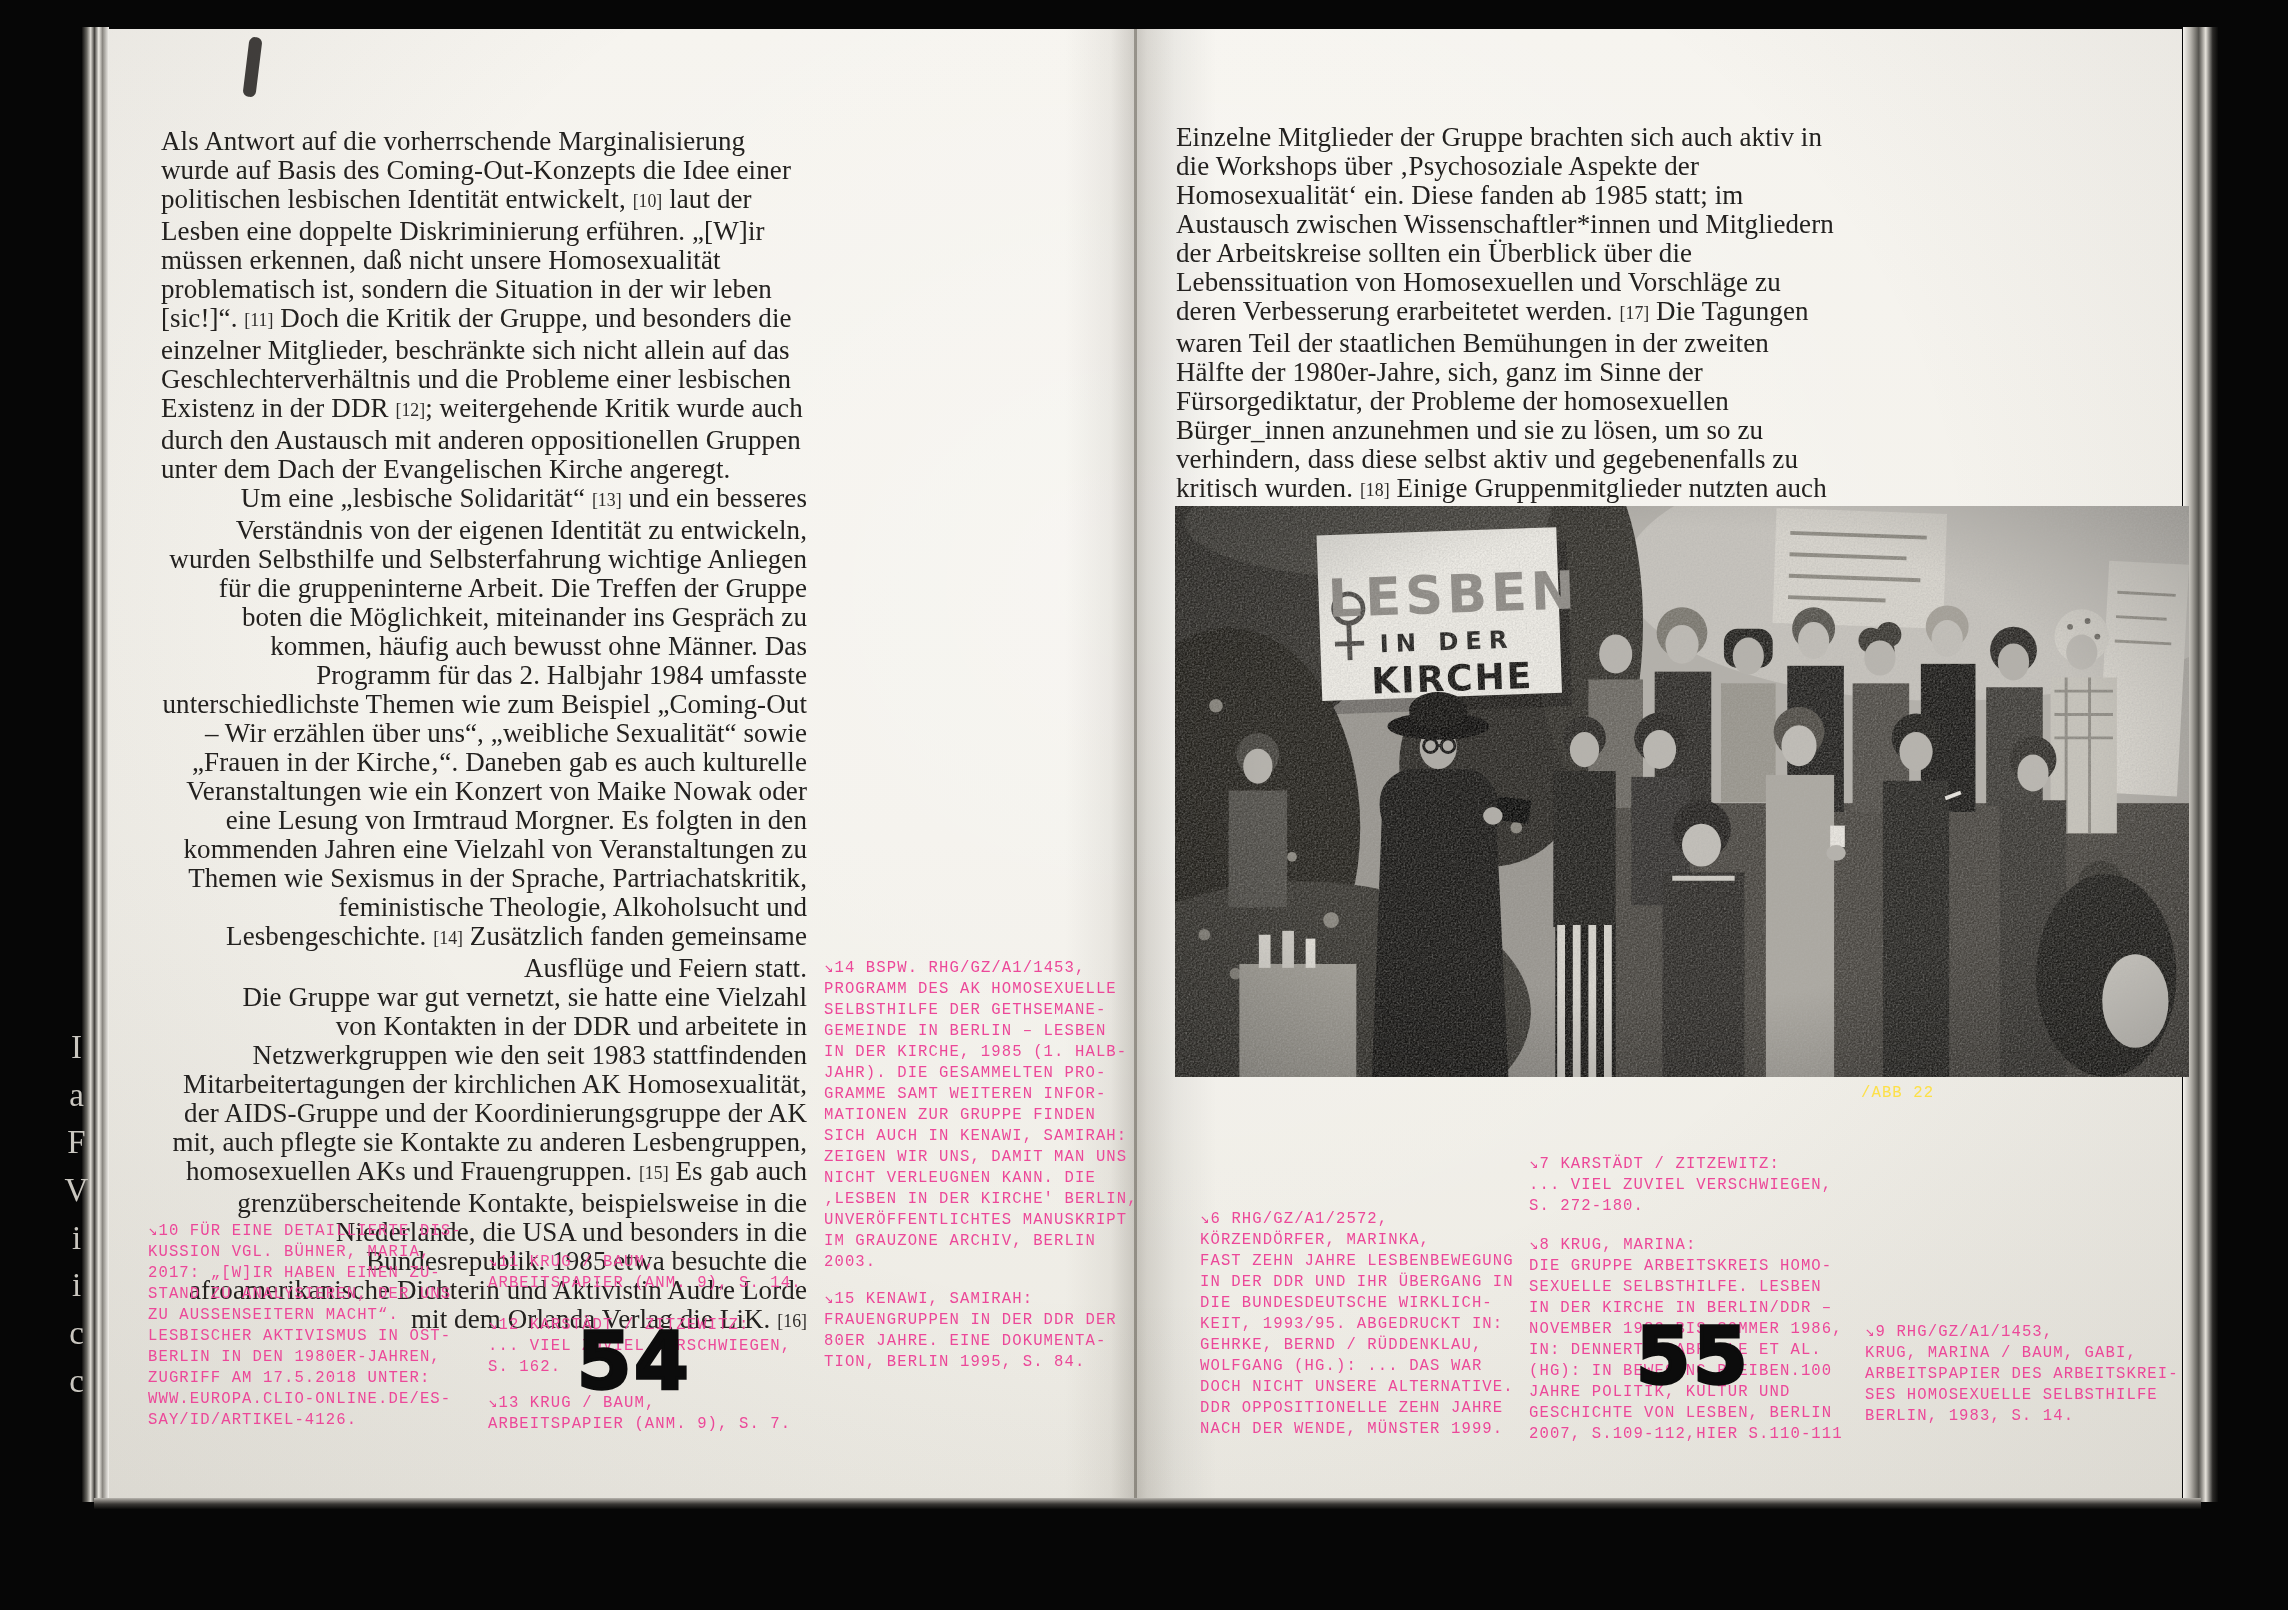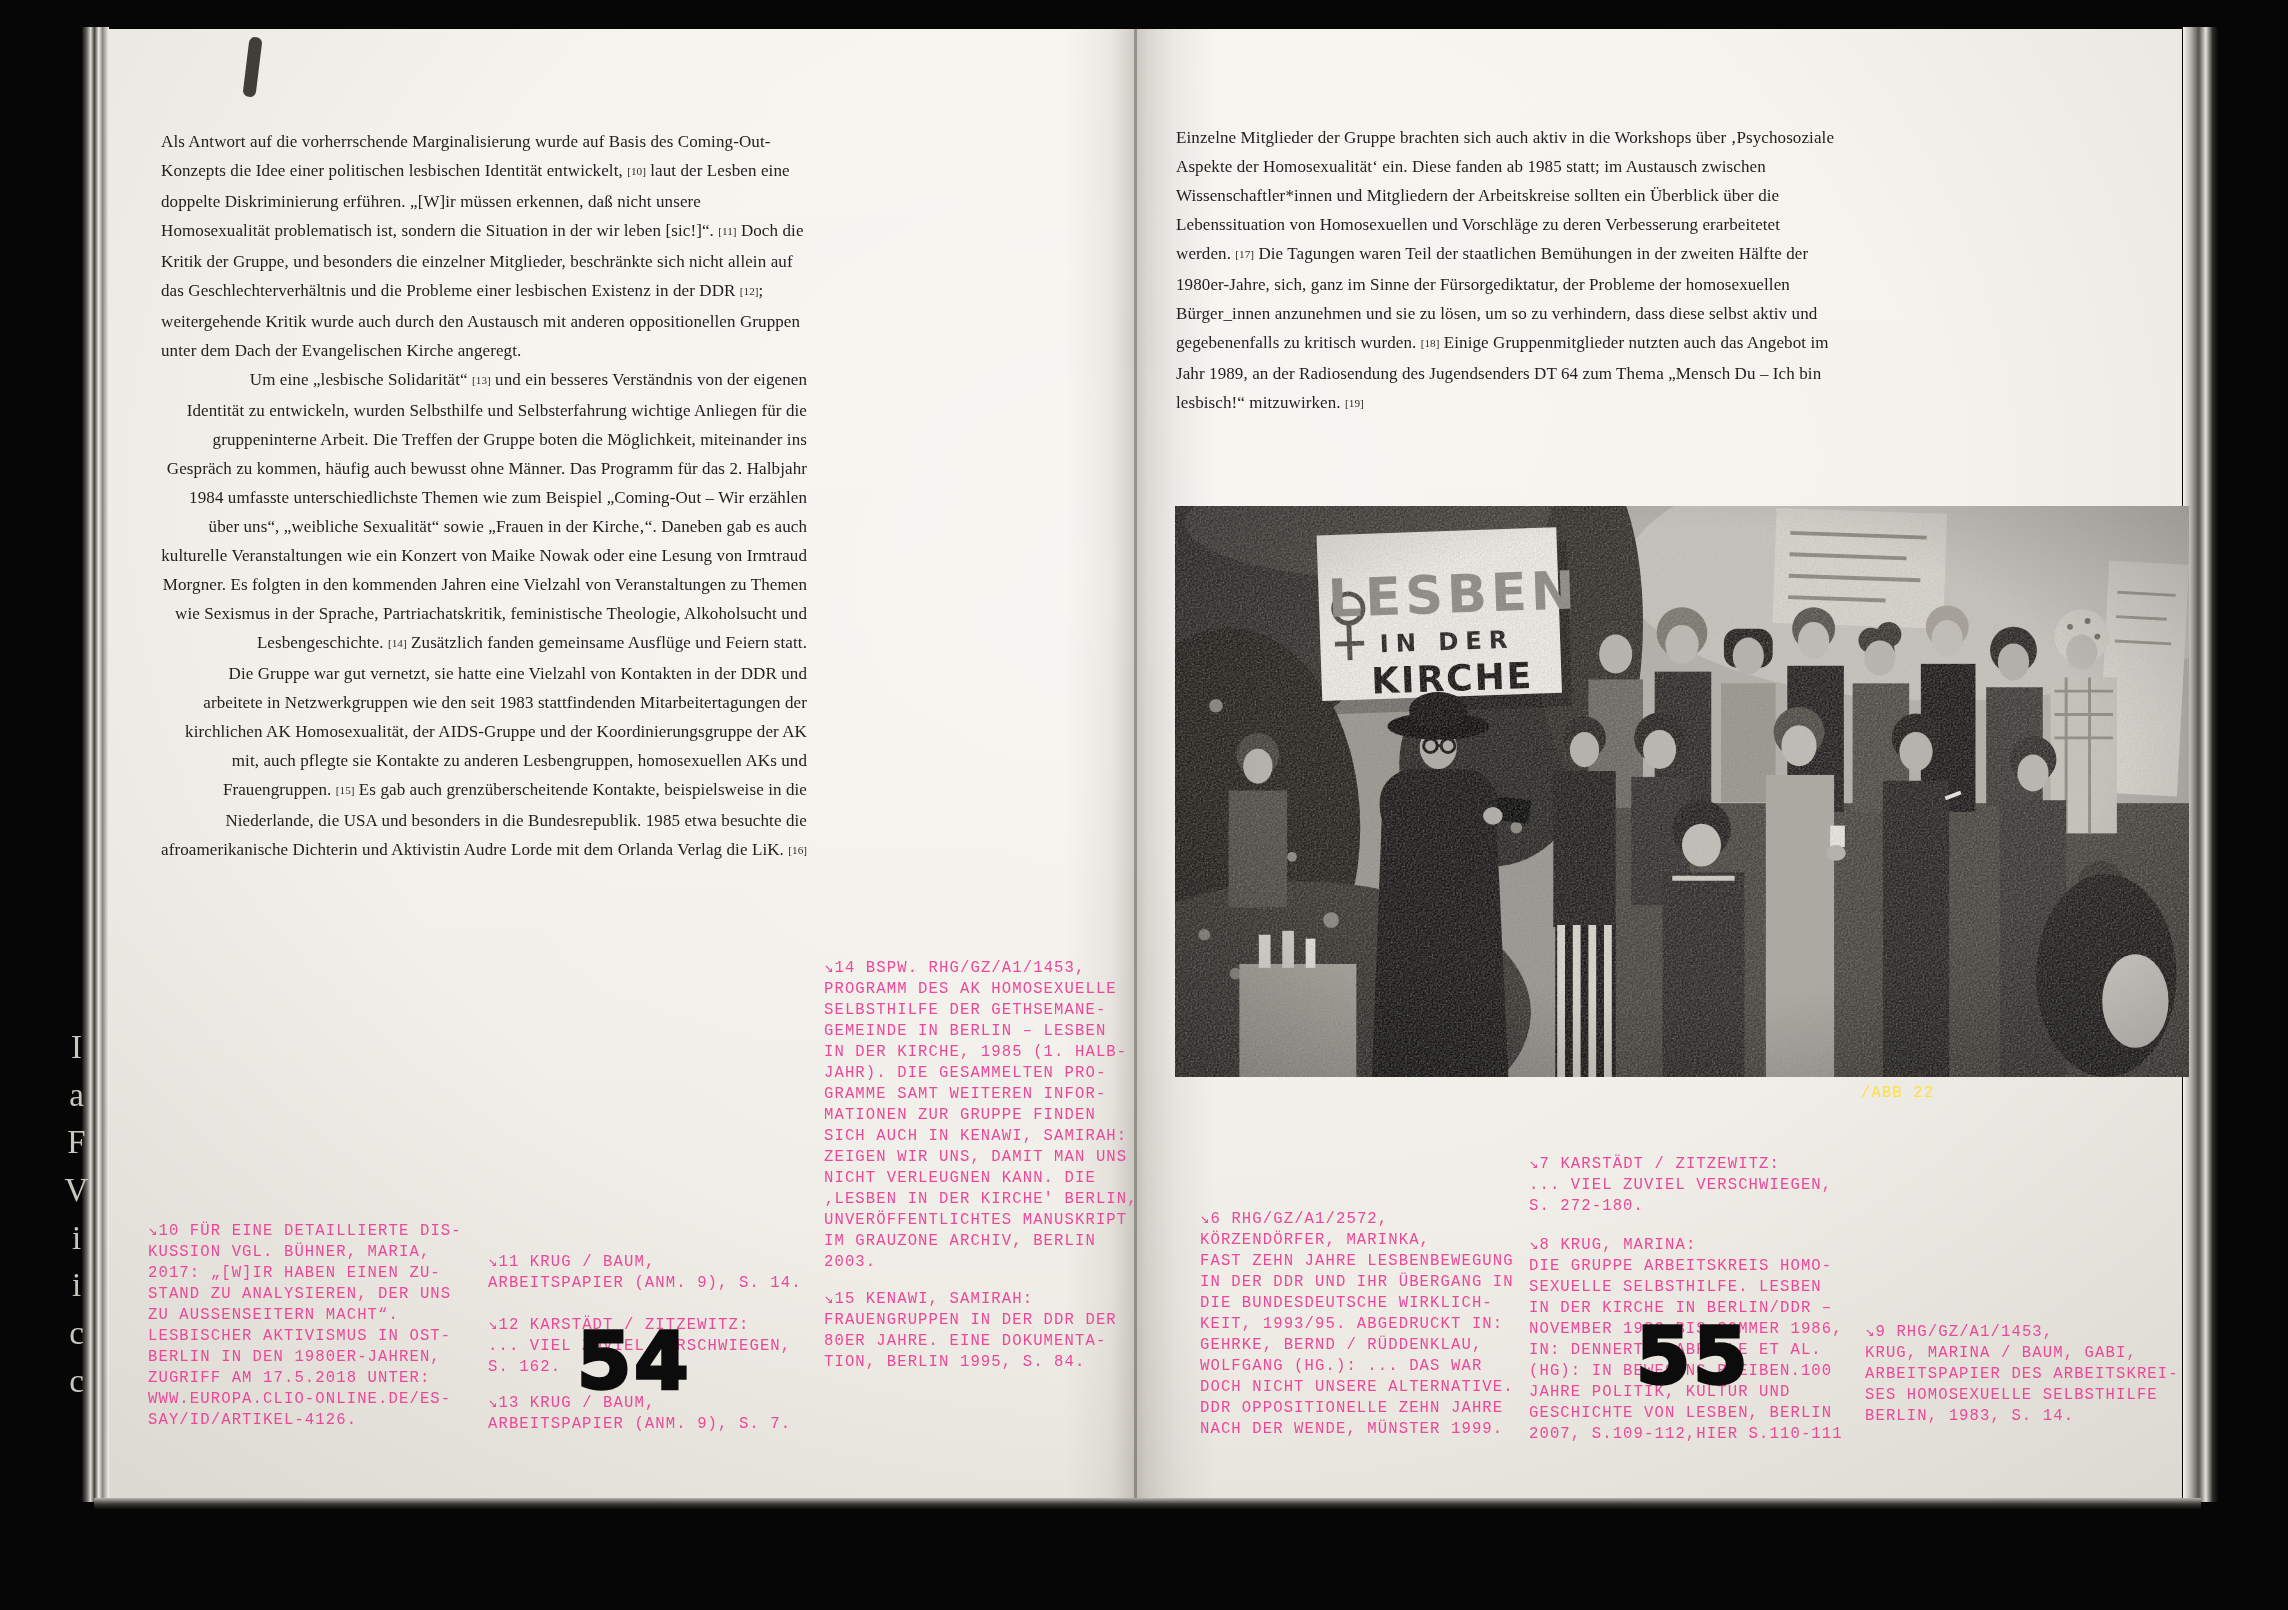--- a/index.html
+++ b/index.html
@@ -16,21 +16,21 @@
          background:linear-gradient(90deg,#100f0e 0%,#6b6963 18%,#dedbd4 32%,#44423e 46%,#efede6 62%,#8a8781 76%,#f5f3ee 100%);}
   .edge-right{position:absolute;left:2183px;top:27px;width:35px;height:1475px;
          background:linear-gradient(90deg,#f5f3ee 0%,#b5b2ab 22%,#54524d 45%,#e5e2db 65%,#2a2927 85%,#0a0a09 100%);}
   .edge-bottom{position:absolute;left:94px;top:1498px;width:2107px;height:10.7px;
          background:linear-gradient(180deg,#b7b4ad 0%,#3a3835 55%,#0a0a09 100%);}
   .artifact{position:absolute;left:246px;top:37px;width:12.7px;height:60px;background:#211f1c;
          transform:rotate(7deg);border-radius:5.9px;opacity:.85;}
   .spine-letters{position:absolute;left:60px;top:1030px;width:33px;display:flex;flex-direction:column;
          gap:12.7px;color:#c9c6bf;font-family:"Liberation Serif",serif;font-size:33px;line-height:35px;
          text-align:center;}
-  .bodytext{position:absolute;color:#23211f;font-size:17px;line-height:29px;letter-spacing:0.1px;}
+  .bodytext{position:absolute;color:#23211f;font-size:27px;line-height:29px;letter-spacing:0.1px;}
   .bodytext p{margin:0;}
   .bodytext p.indent{text-indent:55px;text-align:right;}
   .fnref{font-size:0.66em;letter-spacing:0;position:relative;top:-1px;color:#2e2c2a;}
   .fn{position:absolute;font-family:"Liberation Mono","DejaVu Sans Mono",monospace;font-size:15.6px;
       line-height:21px;letter-spacing:1.1px;color:#ec4899;white-space:pre-line;}
   .caption{position:absolute;font-family:"Liberation Mono","DejaVu Sans Mono",monospace;font-size:15.6px;
       letter-spacing:1.1px;color:#fde047;}
   .pagenum{position:absolute;font-family:"DejaVu Sans",sans-serif;font-weight:bold;font-size:78px;
       color:#0c0c0c;-webkit-text-stroke:3.4px #0c0c0c;letter-spacing:2.9px;line-height:78px;}
   .photo{position:absolute;left:1175px;top:506px;width:1014px;height:571px;background:#8e8b86;overflow:hidden;}

